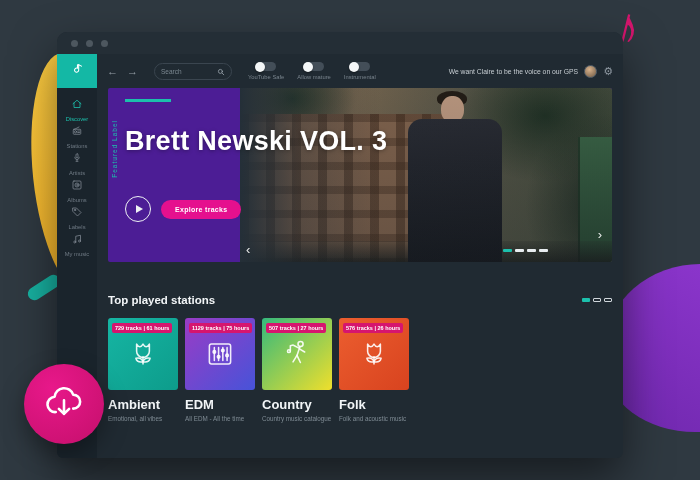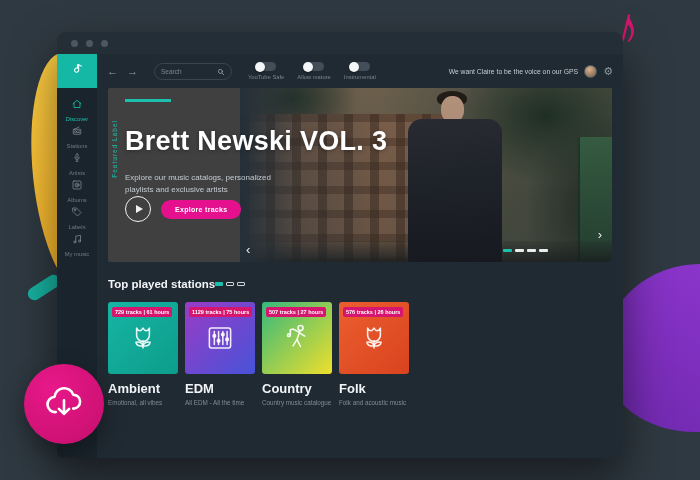--- a/index.html
+++ b/index.html
@@ -50,21 +50,21 @@
   .win-body { display:flex; height:370px; }
   .sidebar { width:40px; background:#1a242c; padding-top:7px; flex:0 0 auto; }
   .side-item { height:27px; display:flex; flex-direction:column; align-items:center; justify-content:center; gap:2px; cursor:default; }
   .side-item .lbl { font-size:5.8px; color:#6f7a84; }
   .side-item svg { stroke:#7d8791; }
   .side-item.active .lbl { color:#1cc0ac; }
   .side-item.active svg { stroke:#1cc0ac; }
   .content { flex:1; position:relative; padding-left:11px; overflow:hidden; }
 
   
-  .hero { position:relative; width:504px; height:174px; background:#404040; border-radius:2px; overflow:hidden; }
+  .hero { position:relative; width:504px; height:174px; background:#4c1d95; border-radius:2px; overflow:hidden; }
   .hero-photo { position:absolute; left:132px; right:0; top:0; bottom:0;
     background:linear-gradient(100deg,#6b5a43 0%,#7d6b52 30%,#5d5a4a 55%,#47503f 100%); }
   .ph-trees { position:absolute; inset:0;
     background:radial-gradient(90px 70px at 14% 6%,rgba(32,52,36,.95),transparent 70%),
                radial-gradient(130px 95px at 82% 16%,rgba(30,48,34,.95),transparent 70%),
                radial-gradient(110px 130px at 98% 68%,rgba(26,40,30,.9),transparent 72%); }
   .ph-building { position:absolute; left:0; top:15%; width:58%; bottom:0; background-color:#8a6950;
     background-image:repeating-linear-gradient(90deg,rgba(62,40,26,.5) 0 9px,transparent 9px 26px),
                      repeating-linear-gradient(180deg,rgba(62,40,26,.38) 0 8px,transparent 8px 24px); }
   .ph-street { position:absolute; left:0; right:0; bottom:0; height:12%;
@@ -92,21 +92,21 @@
     border-bottom:4.5px solid transparent; margin-left:2px; }
   .cta { background:#e5108e; color:#fff; font-size:7px; font-weight:700; letter-spacing:.3px;
     padding:6px 14px; border-radius:11px; border:none; }
   .car-prev { position:absolute; left:138px; bottom:5px; color:rgba(255,255,255,.9); font-size:13px; }
   .car-next { position:absolute; right:10px; bottom:20px; color:rgba(255,255,255,.9); font-size:13px; }
   .hero-dashes { position:absolute; left:395px; bottom:10px; display:flex; gap:3px; }
   .dash { width:9px; height:3px; border-radius:1px; background:#e8edf0; }
   .dash.active { background:#1cc0ac; }
 
   
-  .stations-head { margin-top:16px; width:504px; display:flex; align-items:center; }
+  .stations-head { margin-top:32px; width:504px; display:flex; align-items:center; justify-content:space-between; }
   .stations-title { font-size:11.5px; font-weight:700; color:#f2f5f7; }
   .st-dashes { display:flex; gap:3px; }
   .st-dash { width:8px; height:4px; border-radius:1px; border:1px solid #cfd6db; background:transparent; }
   .st-dash.active { border:none; background:#1cc0ac; height:4px; }
 
   .cards { margin-top:12px; display:flex; gap:7px; width:515px; overflow:hidden; }
   .card { width:70px; flex:0 0 auto; }
   .tile { position:relative; height:72px; border-radius:3px; overflow:hidden; }
   .badge { position:absolute; top:5px; left:4px; background:#d6156e; color:#fff; font-size:5.5px;
     font-weight:700; padding:2px 3px; border-radius:2px; white-space:nowrap; }
@@ -247,21 +247,20 @@
             <div class="ph-mural"></div>
             <div class="ph-street"></div>
             <div class="ph-hair"></div>
             <div class="ph-face"></div>
             <div class="ph-body"></div>
             <div class="ph-overlay"></div>
           </div>
           <div class="hero-accent"></div>
           <div class="hero-eyebrow">Featured Label</div>
           <h1 class="hero-title">Brett Newski VOL. 3</h1>
-          <p class="hero-sub">Explore our music catalogs, personalized playlists and exclusive artists</p>
           <div class="hero-actions">
             <div class="play-btn">
               <div class="play-tri"></div>
             </div>
             <button class="cta">Explore tracks</button>
           </div>
           <span class="car-prev">‹</span>
           <span class="car-next">›</span>
           <div class="hero-dashes">
               <div class="dash active"></div>

